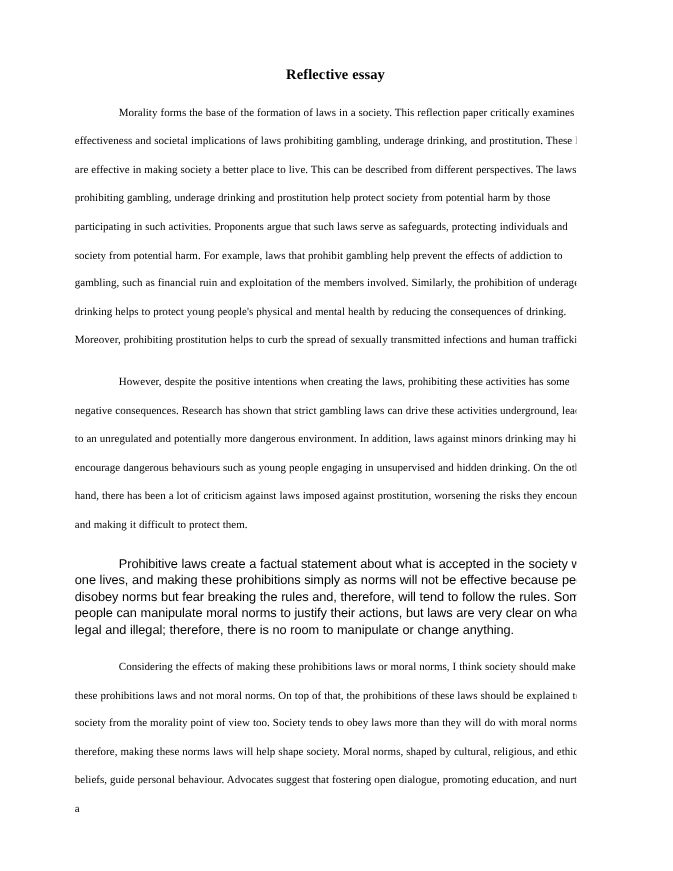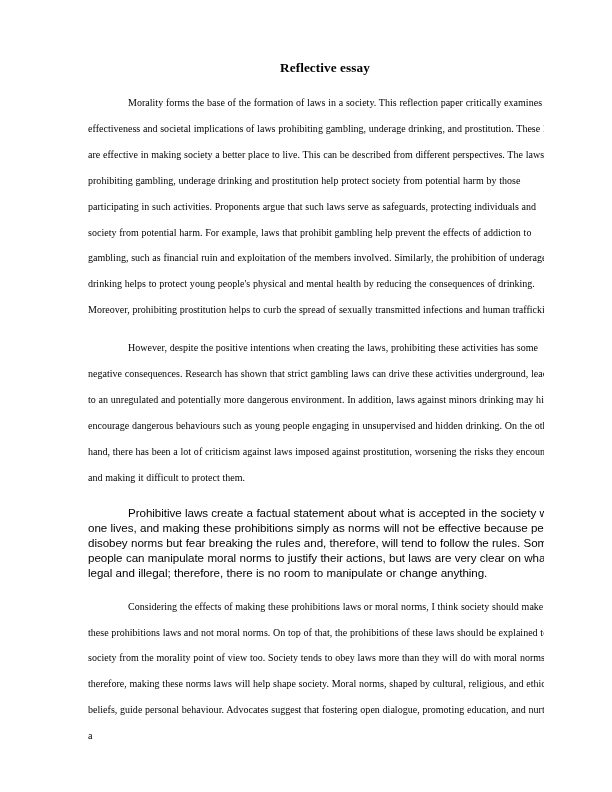--- a/index.html
+++ b/index.html
@@ -7,21 +7,20 @@
     padding: 0;
     background: #ffffff;
   }
   .page {
     position: relative;
     width: 524px;
     height: 792px;
     background: #ffffff;
     overflow: hidden;
     box-sizing: border-box;
-    margin-left: 20px;
   }
   .doc-body {
     position: absolute;
     left: 68px;
     top: 60px;
     width: 478px;
   }
   .doc-title {
     font-family: "Liberation Serif", "DejaVu Serif", serif;
     font-weight: bold;

